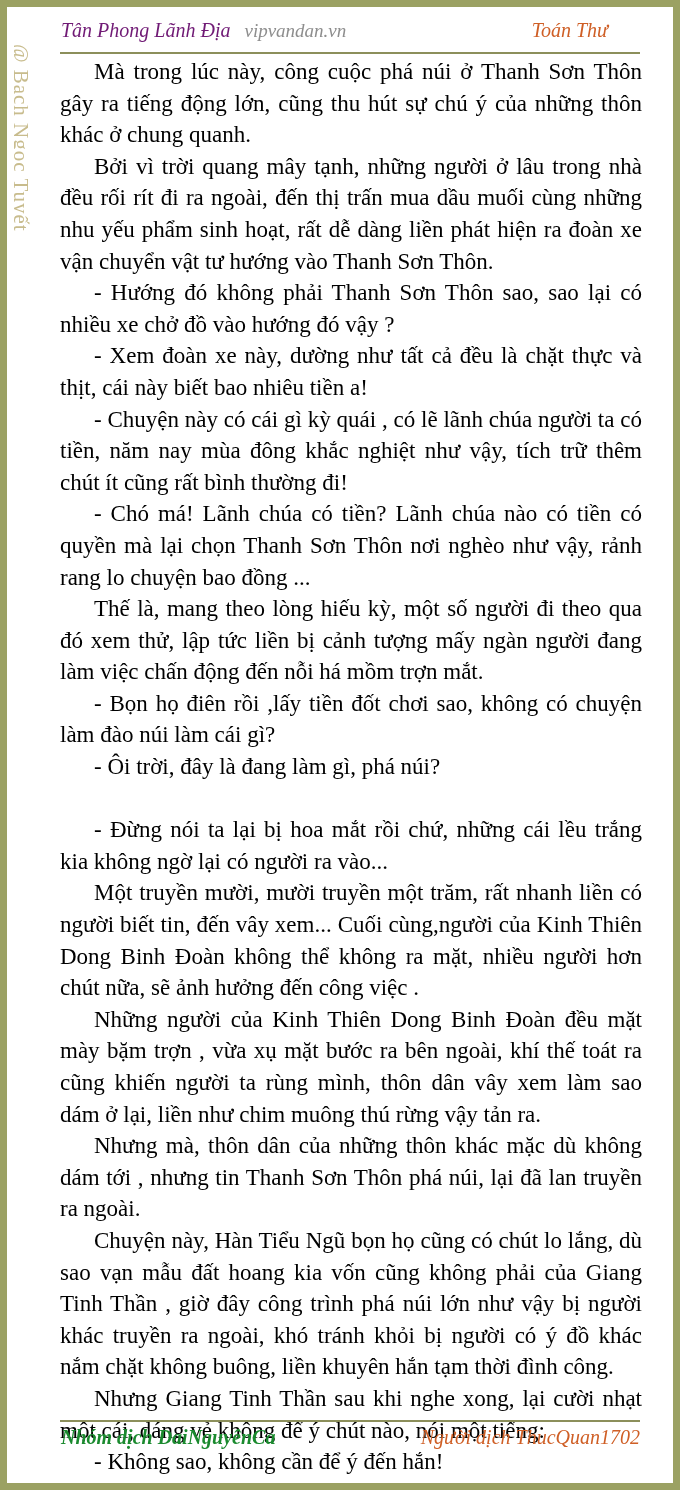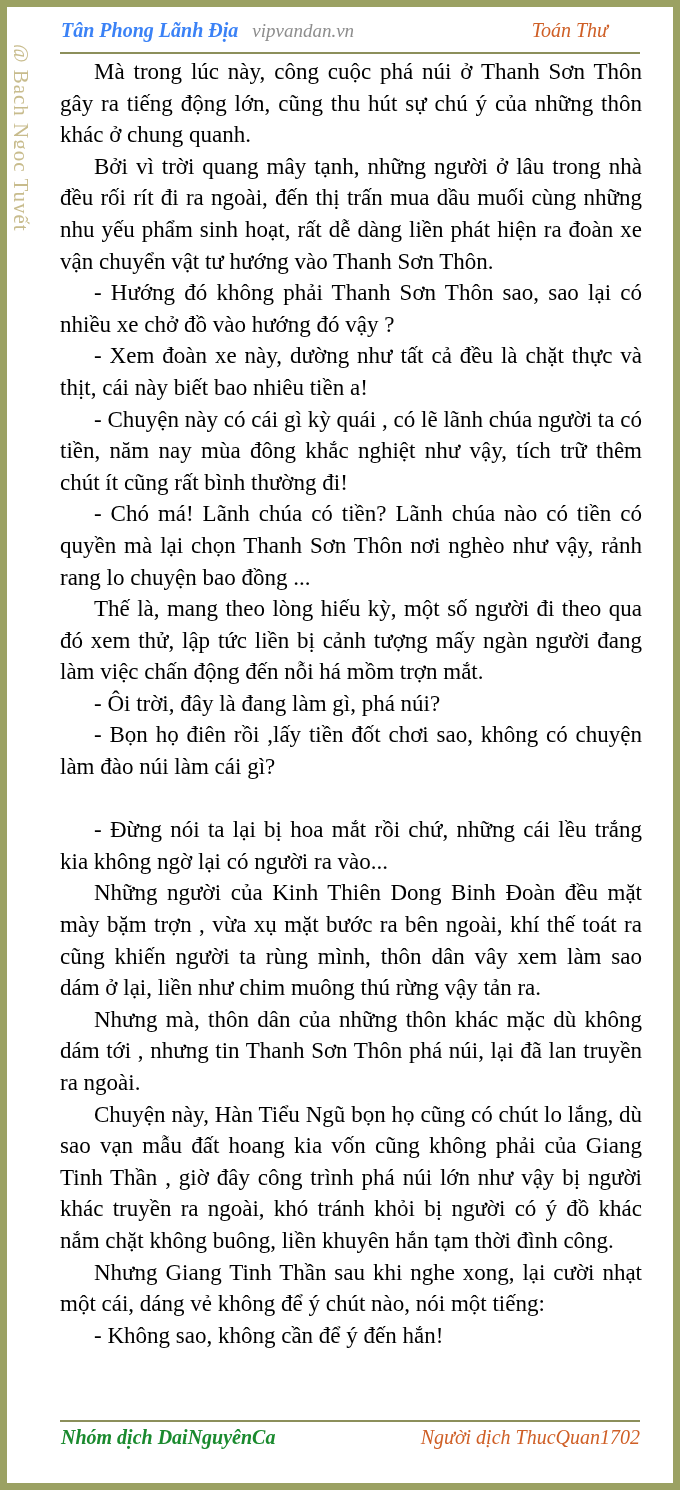--- a/index.html
+++ b/index.html
@@ -65,23 +65,23 @@
   }
   .header-row {
     display: flex;
     align-items: baseline;
     height: 38px;
     padding: 5px 6px 0 13px;
     box-sizing: border-box;
   }
   .hdr-title {
     font-style: italic;
-    font-weight: bold;
-    font-size: 20px;
-    color: #3b82f6;
+    font-weight: normal;
+    font-size: 20px;
+    color: #701a75;
     white-space: nowrap;
   }
   .hdr-site {
     font-style: italic;
     font-size: 19px;
     color: #8e8e8e;
     margin-left: 14px;
     white-space: nowrap;
   }
   .hdr-spacer { flex: 1 1 auto; }
@@ -178,24 +178,25 @@
     </div>
 
     <div class="content">
       <p class="para">Mà trong lúc này, công cuộc phá núi ở Thanh Sơn Thôn gây ra tiếng động lớn, cũng thu hút sự chú ý của những thôn khác ở chung quanh.</p>
       <p class="para">Bởi vì trời quang mây tạnh, những người ở lâu trong nhà đều rối rít đi ra ngoài, đến thị trấn mua dầu muối cùng những nhu yếu phẩm sinh hoạt, rất dễ dàng liền phát hiện ra đoàn xe vận chuyển vật tư hướng vào Thanh Sơn Thôn.</p>
       <p class="para">- Hướng đó không phải Thanh Sơn Thôn sao, sao lại có nhiều xe chở đồ vào hướng đó vậy ?</p>
       <p class="para">- Xem đoàn xe này, dường như tất cả đều là chặt thực và thịt, cái này biết bao nhiêu tiền a!</p>
       <p class="para">- Chuyện này có cái gì kỳ quái , có lẽ lãnh chúa người ta có tiền, năm nay mùa đông khắc nghiệt như vậy, tích trữ thêm chút ít cũng rất bình thường đi!</p>
       <p class="para">- Chó má! Lãnh chúa có tiền? Lãnh chúa nào có tiền có quyền mà lại chọn Thanh Sơn Thôn nơi nghèo như vậy, rảnh rang lo chuyện bao đồng ...</p>
       <p class="para">Thế là, mang theo lòng hiếu kỳ, một số người đi theo qua đó xem thử, lập tức liền bị cảnh tượng mấy ngàn người đang làm việc chấn động đến nỗi há mồm trợn mắt.</p>
+      <p class="para">- Bọn họ điên rồi ,lấy tiền đốt chơi sao, không có chuyện làm đào núi làm cái gì?</p>
       <p class="para">- Ôi trời, đây là đang làm gì, phá núi?</p>
-      <p class="para">- Bọn họ điên rồi ,lấy tiền đốt chơi sao, không có chuyện làm đào núi làm cái gì?</p>
       <p class="spacer"></p>
       <p class="para">- Đừng nói ta lại bị hoa mắt rồi chứ, những cái lều trắng kia không ngờ lại có người ra vào...</p>
+      <p class="para">Một truyền mười, mười truyền một trăm, rất nhanh liền có người biết tin, đến vây xem... Cuối cùng,người của Kinh Thiên Dong Binh Đoàn không thể không ra mặt, nhiều người hơn chút nữa, sẽ ảnh hưởng đến công việc .</p>
       <p class="para">Những người của Kinh Thiên Dong Binh Đoàn đều mặt mày bặm trợn , vừa xụ mặt bước ra bên ngoài, khí thế toát ra cũng khiến người ta rùng mình, thôn dân vây xem làm sao dám ở lại, liền như chim muông thú rừng vậy tản ra.</p>
       <p class="para">Nhưng mà, thôn dân của những thôn khác mặc dù không dám tới , nhưng tin Thanh Sơn Thôn phá núi, lại đã lan truyền ra ngoài.</p>
       <p class="para">Chuyện này, Hàn Tiểu Ngũ bọn họ cũng có chút lo lắng, dù sao vạn mẫu đất hoang kia vốn cũng không phải của Giang Tinh Thần , giờ đây công trình phá núi lớn như vậy bị người khác truyền ra ngoài, khó tránh khỏi bị người có ý đồ khác nắm chặt không buông, liền khuyên hắn tạm thời đình công.</p>
       <p class="para">Nhưng Giang Tinh Thần sau khi nghe xong, lại cười nhạt một cái, dáng vẻ không để ý chút nào, nói một tiếng:</p>
       <p class="para">- Không sao, không cần để ý đến hắn!</p>
 
     </div>
 
     <div class="footer">
       <div class="rule"></div>

